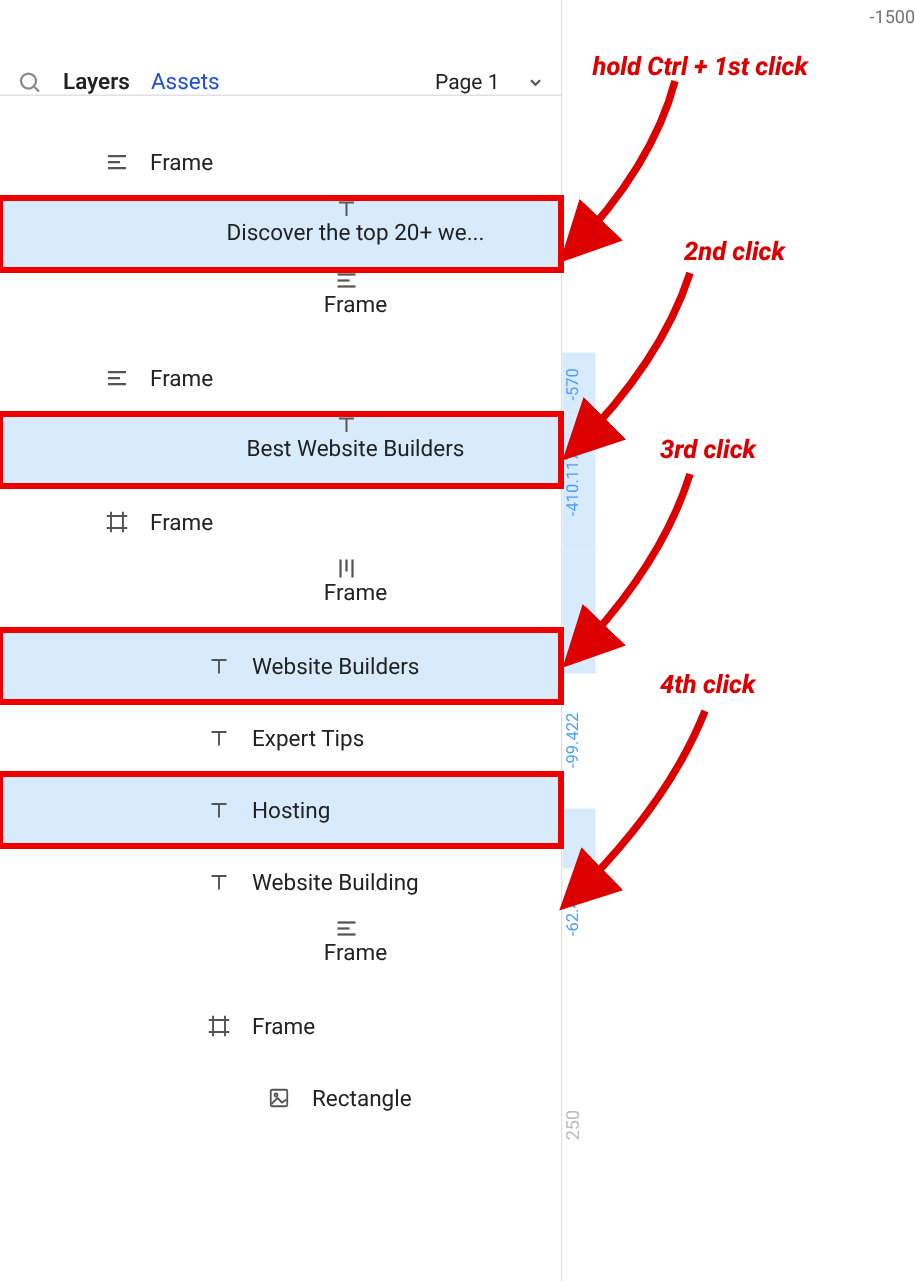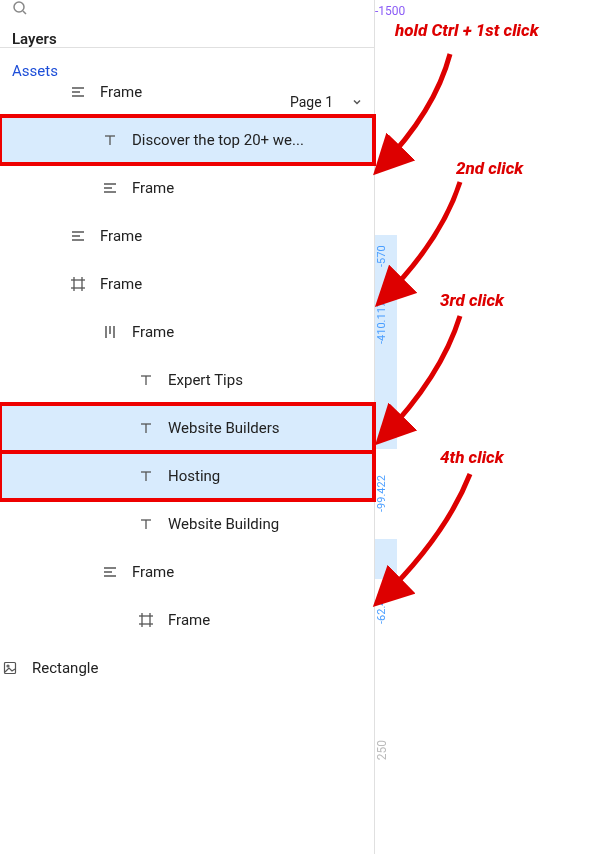--- a/index.html
+++ b/index.html
@@ -14,26 +14,25 @@
     }
     .panel {
       width: 375px;
       height: 100%;
       border-right: 1px solid #e0e0e0;
       background: #fff;
       position: relative;
     }
     .panel-header {
       display: flex;
-      align-items: flex-start;
-      height: 48px;
+      align-items: flex-end;
+      height: 64px;
       padding: 0 12px;
       border-bottom: 1px solid #e0e0e0;
       gap: 14px;
-      flex-direction: column;
     }
     .search-icon {
       color: #888;
       display: flex;
       align-items: center;
     }
     .tab {
       font-size: 15px;
       color: #1d4ed8;
       cursor: pointer;
@@ -79,39 +78,39 @@
     .tree-item.selected {
       background: #d8ebfd;
     }
     .tree-item.highlighted {
       outline: 4px solid #e00;
       outline-offset: -2px;
       z-index: 2;
     }
     .indent-1 { padding-left: 30px; }
     .indent-2 { padding-left: 68px; }
-    .indent-3 { padding-left: 100px; }
+    .indent-3 { padding-left: 100px; flex-direction: column; }
     .indent-4 { padding-left: 136px; }
-    .indent-5 { }
+    .indent-5 { padding-left: 176px; }
     .canvas-area {
       position: absolute;
       left: 375px;
       top: 0;
       right: 0;
       bottom: 0;
       background: #fff;
     }
     .canvas-ruler-top {
       position: absolute;
       top: 4px;
       left: 0;
       right: 0;
-      text-align: left;
+      text-align: right;
       font-size: 12px;
-      color: #8b5cf6;
+      color: #737373;
     }
     .canvas-band {
       position: absolute;
       left: 0;
       width: 22px;
       padding: 2px 0;
       font-size: 11px;
       color: #4a9eff;
       text-align: center;
       writing-mode: vertical-rl;
@@ -195,20 +194,29 @@
         <div class="tree-item indent-2">
           <span class="icon">
             <svg width="14" height="14" viewBox="0 0 14 14" fill="none" stroke="currentColor" stroke-width="1.5">
               <line x1="1" y1="3" x2="13" y2="3"></line>
               <line x1="1" y1="7" x2="9" y2="7"></line>
               <line x1="1" y1="11" x2="13" y2="11"></line>
             </svg>
           </span>
           <span class="label">Frame</span>
         </div>
+        <div class="tree-item indent-3 selected highlighted">
+          <span class="icon">
+            <svg width="14" height="14" viewBox="0 0 14 14" fill="none" stroke="currentColor" stroke-width="1.3">
+              <line x1="2" y1="3" x2="12" y2="3"></line>
+              <line x1="7" y1="3" x2="7" y2="12"></line>
+            </svg>
+          </span>
+          <span class="label">Best Website Builders</span>
+        </div>
         <div class="tree-item indent-2">
           <span class="icon">
             <svg width="14" height="14" viewBox="0 0 14 14" fill="none" stroke="currentColor" stroke-width="1.3">
               <line x1="3" y1="0" x2="3" y2="14"></line>
               <line x1="11" y1="0" x2="11" y2="14"></line>
               <line x1="0" y1="3" x2="14" y2="3"></line>
               <line x1="0" y1="11" x2="14" y2="11"></line>
             </svg>
           </span>
           <span class="label">Frame</span>
@@ -216,37 +224,37 @@
         <div class="tree-item indent-3">
           <span class="icon">
             <svg width="14" height="14" viewBox="0 0 14 14" fill="none" stroke="currentColor" stroke-width="1.5">
               <line x1="3" y1="1" x2="3" y2="13"></line>
               <line x1="7" y1="1" x2="7" y2="9"></line>
               <line x1="11" y1="1" x2="11" y2="13"></line>
             </svg>
           </span>
           <span class="label">Frame</span>
         </div>
+        <div class="tree-item indent-4 selected highlighted">
+          <span class="icon">
+            <svg width="14" height="14" viewBox="0 0 14 14" fill="none" stroke="currentColor" stroke-width="1.3">
+              <line x1="2" y1="3" x2="12" y2="3"></line>
+              <line x1="7" y1="3" x2="7" y2="12"></line>
+            </svg>
+          </span>
+          <span class="label">Website Builders</span>
+        </div>
         <div class="tree-item indent-4">
           <span class="icon">
             <svg width="14" height="14" viewBox="0 0 14 14" fill="none" stroke="currentColor" stroke-width="1.3">
               <line x1="2" y1="3" x2="12" y2="3"></line>
               <line x1="7" y1="3" x2="7" y2="12"></line>
             </svg>
           </span>
           <span class="label">Expert Tips</span>
-        </div>
-        <div class="tree-item indent-4 selected highlighted">
-          <span class="icon">
-            <svg width="14" height="14" viewBox="0 0 14 14" fill="none" stroke="currentColor" stroke-width="1.3">
-              <line x1="2" y1="3" x2="12" y2="3"></line>
-              <line x1="7" y1="3" x2="7" y2="12"></line>
-            </svg>
-          </span>
-          <span class="label">Website Builders</span>
         </div>
         <div class="tree-item indent-4 selected highlighted">
           <span class="icon">
             <svg width="14" height="14" viewBox="0 0 14 14" fill="none" stroke="currentColor" stroke-width="1.3">
               <line x1="2" y1="3" x2="12" y2="3"></line>
               <line x1="7" y1="3" x2="7" y2="12"></line>
             </svg>
           </span>
           <span class="label">Hosting</span>
         </div>
@@ -301,21 +309,21 @@
       <div class="canvas-band filled" style="top: 277px; height: 90px;">-410.117</div>
       <div class="canvas-band filled" style="top: 367px; height: 82px;"></div>
       <div class="canvas-band" style="top: 449px; height: 90px;">-99.422</div>
       <div class="canvas-band filled" style="top: 539px; height: 40px;"></div>
       <div class="canvas-band" style="top: 579px; height: 60px;">-62.42</div>
       <div class="canvas-tick" style="top: 740px;">250</div>
     </div>
 </div>
 
 <div id="annotations">
-    <div class="annotation" style="top: 20px; left: 395px;">hold Ctrl + 1st click</div>
+    <div class="annotation" style="top: 35px; left: 395px;">hold Ctrl + 1st click</div>
     <div class="annotation" style="top: 158px; left: 456px;">2nd click</div>
     <div class="annotation" style="top: 290px; left: 440px;">3rd click</div>
     <div class="annotation" style="top: 447px; left: 440px;">4th click</div>
   </div>
 <svg id="arrows-svg" width="610" height="854" style="position:absolute;top:0;left:0;pointer-events:none;">
   <defs>
     <marker id="arrowhead" markerWidth="8" markerHeight="8" refX="6" refY="4" orient="auto">
       <polygon points="0 0, 8 4, 0 8" fill="#d00"></polygon>
     </marker>
   </defs>

